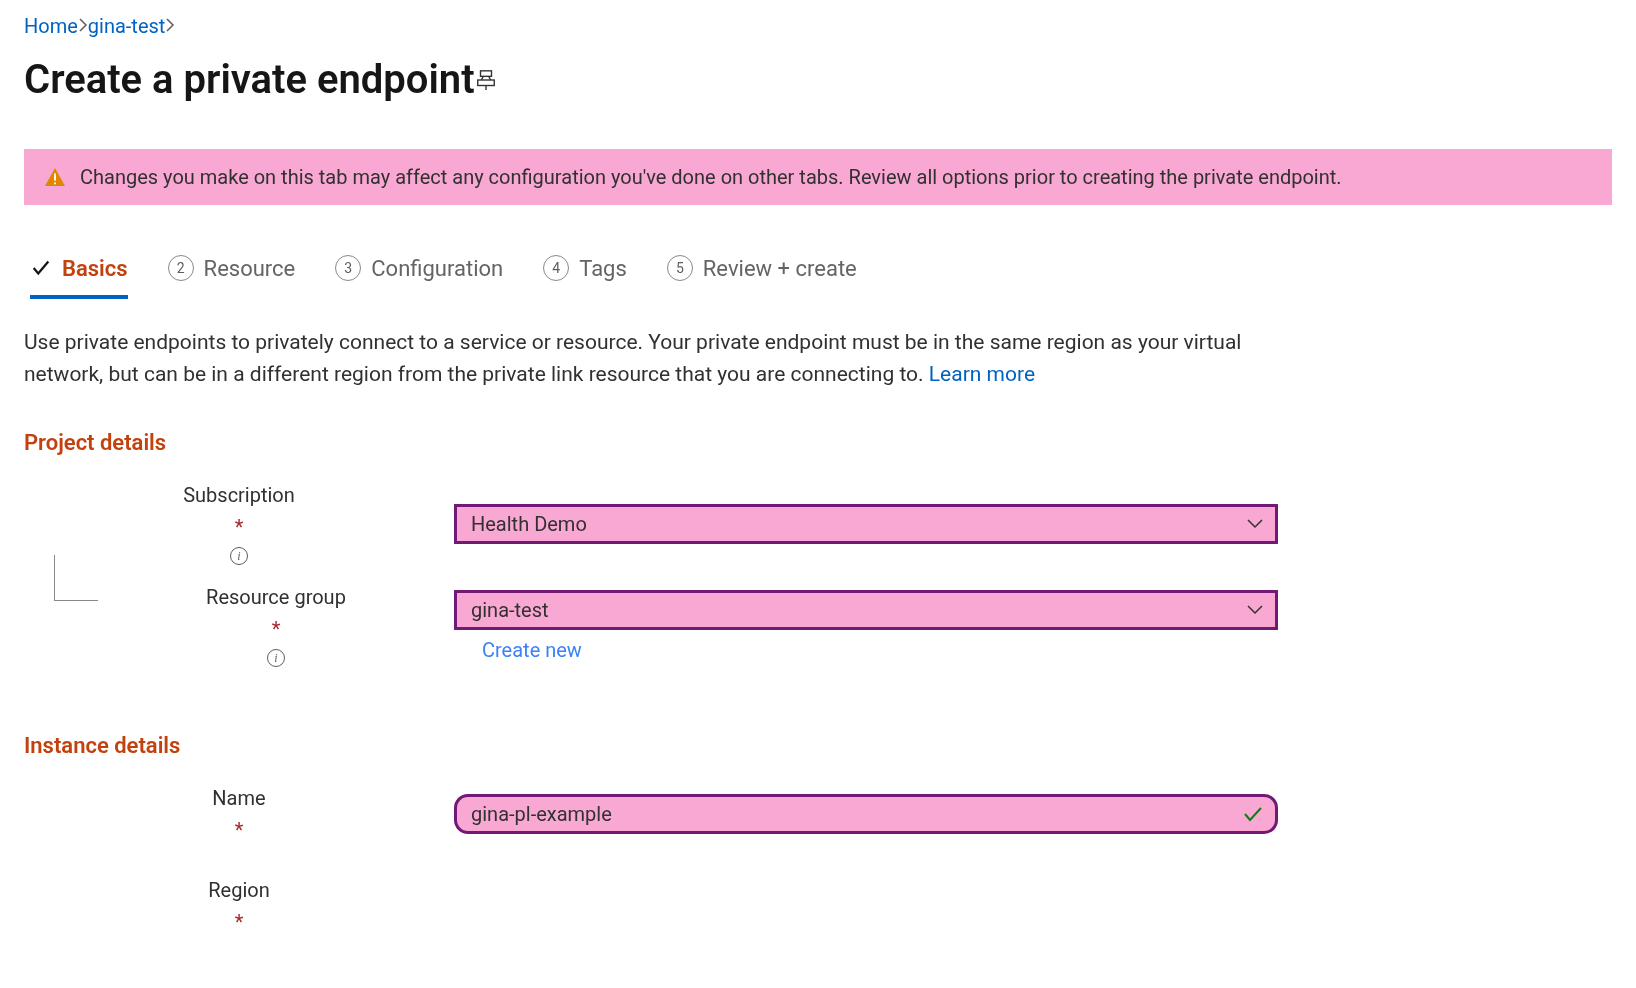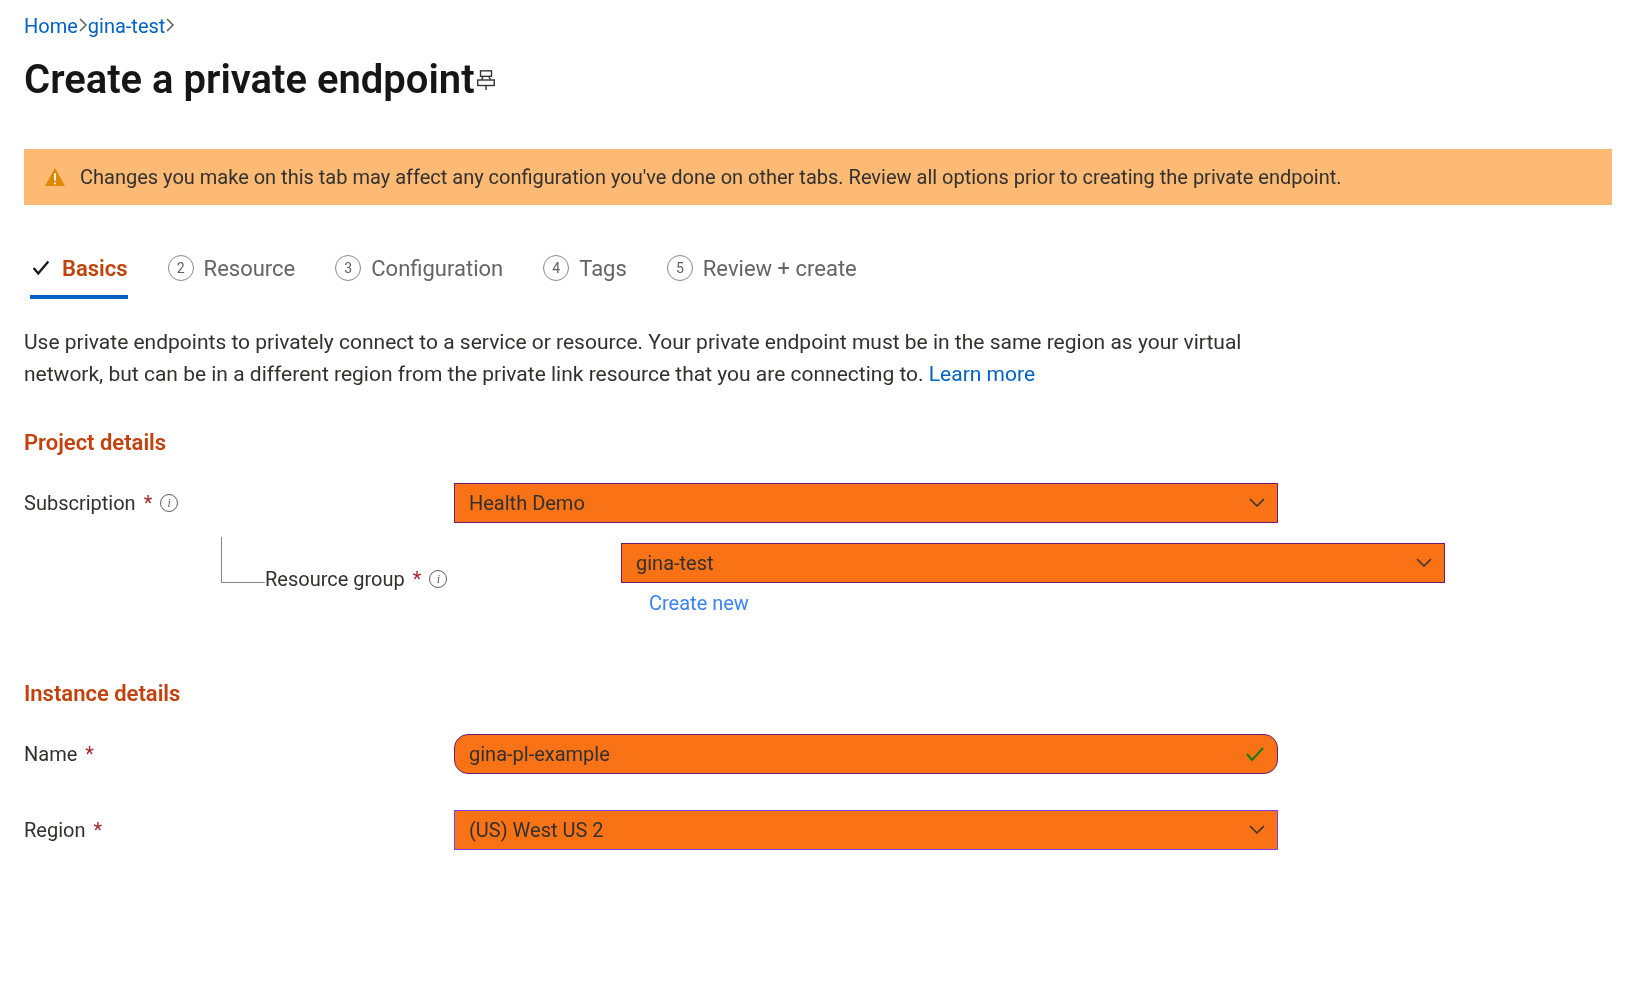--- a/index.html
+++ b/index.html
@@ -38,21 +38,21 @@
       margin-bottom: 46px;
     }
     .page-title {
       font-size: 40px;
       font-weight: 600;
       color: #161616;
     }
     .pin-icon svg { display:block; }
     
     .warning-banner {
-      background: #fdba74;
+      background: #f9a8d4;
       padding: 16px 20px;
       display: flex;
       align-items: center;
       gap: 14px;
       margin-bottom: 50px;
       font-size: 20px;
       color: #323130;
     }
     .warn-icon svg { display:block; }
     
@@ -116,20 +116,21 @@
       align-items: center;
       margin-bottom: 16px;
     }
     .form-label-col {
       width: 430px;
       display: flex;
       align-items: center;
       gap: 8px;
       font-size: 20px;
       color: #323130;
+      flex-direction: column;
     }
     .form-label-col.indented {
       padding-left: 74px;
       position: relative;
     }
     .indent-line {
       position: absolute;
       left: 30px;
       top: -30px;
       width: 44px;
@@ -150,25 +151,25 @@
       font-style: italic;
       font-family: Georgia, serif;
     }
     .form-input-col {
       flex: 0 0 824px;
       max-width: 824px;
     }
     .select-box, .text-box {
       width: 100%;
       height: 40px;
-      border: 1px solid #701a75;
+      border: 3px solid #701a75;
       padding: 0 40px 0 14px;
       font-size: 20px;
       color: #323130;
-      background: #f97316;
+      background: #f9a8d4;
       display: flex;
       align-items: center;
       position: relative;
       cursor: pointer;
     }
     .text-box { cursor: text; border-radius: 14px; }
     .select-box.focused {
       border-color: #7b3ff2;
     }
     .chevron, .check-mark {
@@ -278,21 +279,21 @@
         <span>Health Demo</span>
         <span class="chevron">
           <svg width="16" height="10" viewBox="0 0 16 10">
               <path d="M1 1 L8 8 L15 1" stroke="#323130" stroke-width="1.5" fill="none"></path>
             </svg>
         </span>
       </div>
     </div>
   </div>
 
-  <div class="form-row" style="margin-top:20px;justify-content:center;">
+  <div class="form-row" style="margin-top:20px;">
     <div class="form-label-col indented">
       <span class="indent-line"></span>
       <span>Resource group</span>
       <span class="required-star">*</span>
       <span class="info-icon">i</span>
     </div>
     <div class="form-input-col">
       <div class="select-box">
         <span>gina-test</span>
         <span class="chevron">
@@ -326,25 +327,15 @@
     </div>
   </div>
 
   <div class="spacer-md"></div>
 
   <div class="form-row">
     <div class="form-label-col">
       <span>Region</span>
       <span class="required-star">*</span>
     </div>
-    <div class="form-input-col">
-      <div class="select-box focused">
-        <span>(US) West US 2</span>
-        <span class="chevron">
-          <svg width="16" height="10" viewBox="0 0 16 10">
-              <path d="M1 1 L8 8 L15 1" stroke="#323130" stroke-width="1.5" fill="none"></path>
-            </svg>
-        </span>
-      </div>
-    </div>
   </div>
 
 </div>
 
 </body></html>

